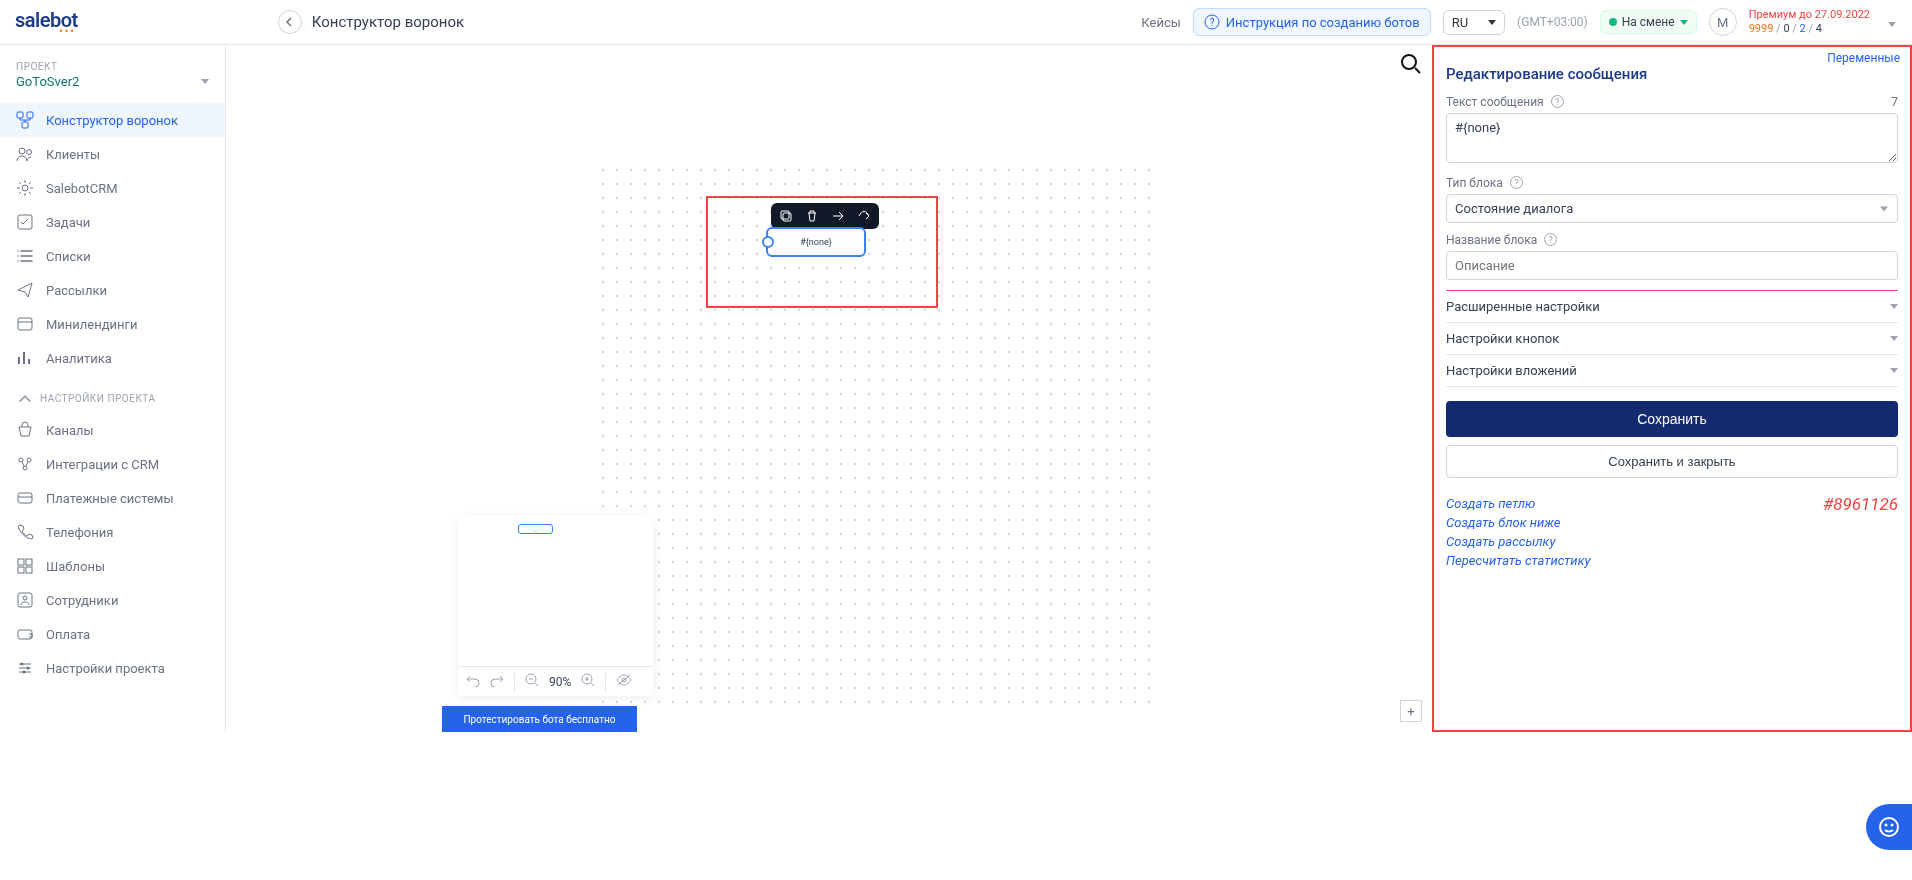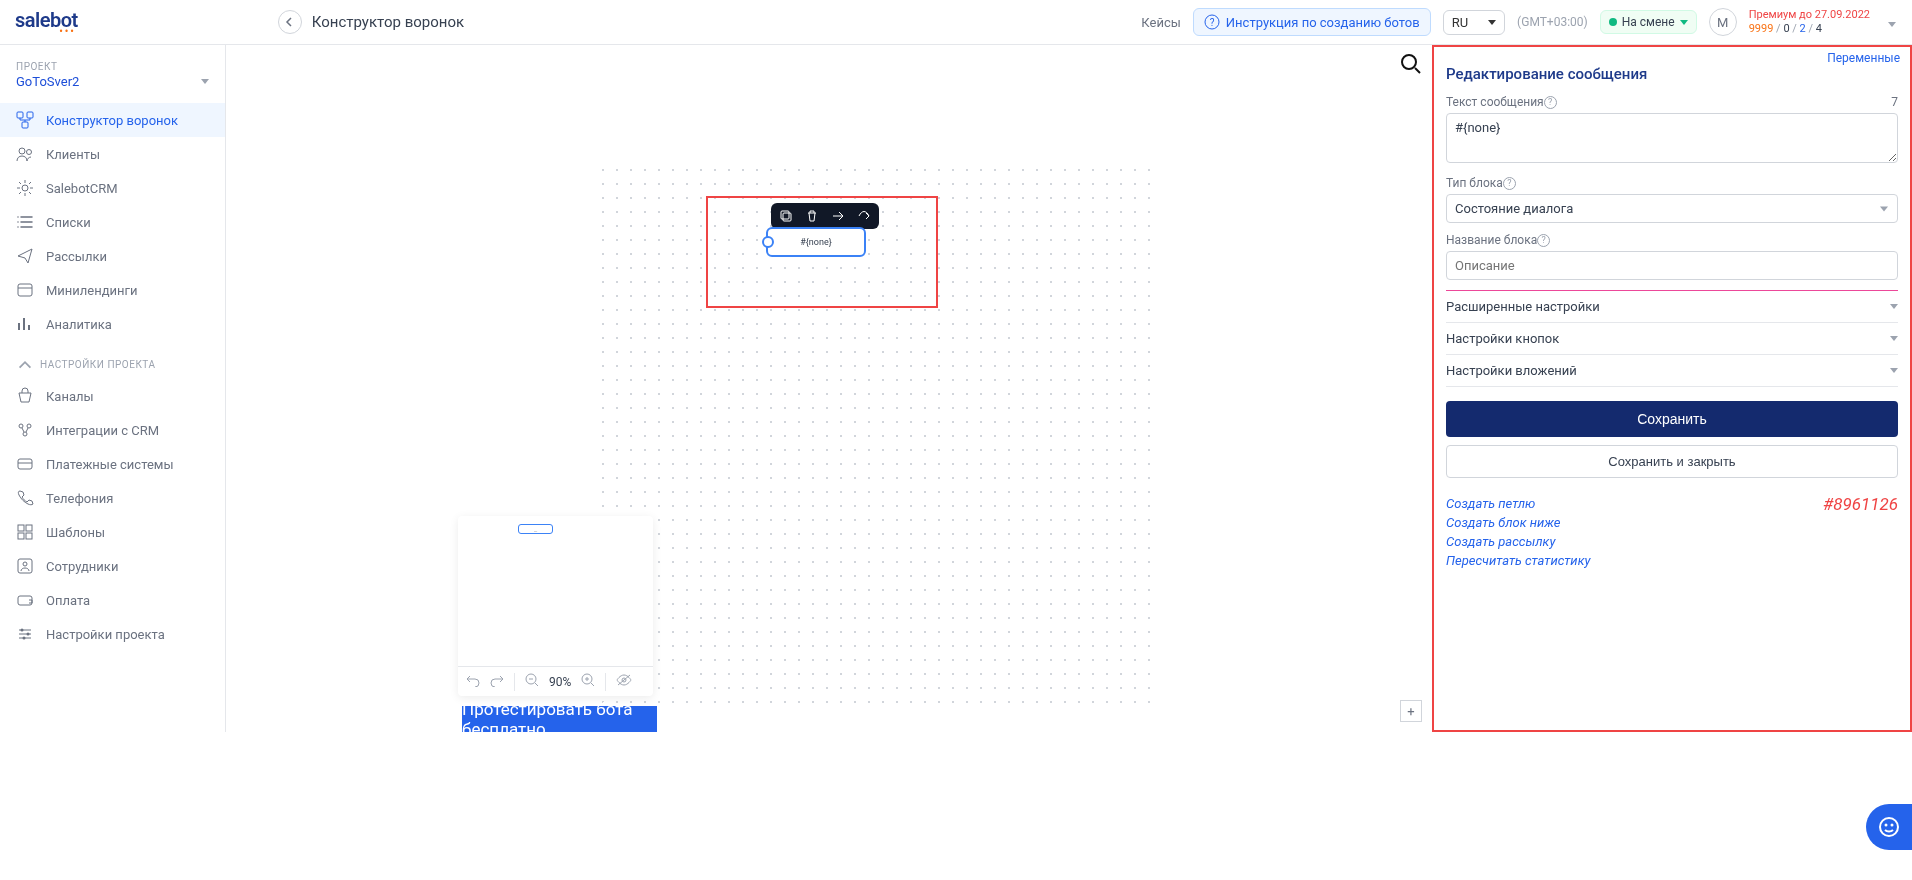--- a/index.html
+++ b/index.html
@@ -23,21 +23,21 @@
 .avatar { width: 28px; height: 28px; border: 1px solid #d1d5db; border-radius: 50%; display: flex; align-items: center; justify-content: center; color: #6b7280; }
 .premium { display: flex; flex-direction: column; font-size: 11px; line-height: 1.3; }
 .premium-top { color: #ef4444; }
 .premium-bot .n-o { color: #f97316; } .premium-bot .sep { color: #9ca3af; } .premium-bot .n-b { color: #2563eb; } .premium-bot .n-g { color: #374151; }
 .hdr-caret { color: #9ca3af; cursor: pointer; padding: 0 6px; }
 
 
 .body { flex: 1; display: flex; min-height: 0; }
 .sidebar { width: 226px; border-right: 1px solid #e5e7eb; padding-top: 16px; overflow-y: auto; }
 .proj-label { font-size: 10px; color: #9ca3af; padding: 0 16px; letter-spacing: 0.5px; text-transform: uppercase; }
-.proj-name { font-size: 13px; color: #1d4ed8; padding: 2px 16px 14px; display: flex; align-items: center; justify-content: space-between; cursor: pointer; }
+.proj-name { font-size: 13px; color: #0f766e; padding: 2px 16px 14px; display: flex; align-items: center; justify-content: space-between; cursor: pointer; }
 .nav { list-style: none; }
 .nav li { display: flex; align-items: center; gap: 12px; padding: 8px 16px; color: #6b7280; cursor: pointer; font-size: 13px; }
 .nav li.active { background: #eff6ff; color: #2563eb; }
 .nav li svg, .nav li .ico { width: 18px; height: 18px; flex-shrink: 0; }
 .nav .section { font-size: 10px; color: #9ca3af; padding: 14px 16px 6px; letter-spacing: 0.5px; display: flex; align-items: center; gap: 6px; text-transform: uppercase; }
 
 
 .canvas-wrap { flex: 1; position: relative; background: #fff; }
 .dot-grid { position: absolute; left: 370px; top: 118px; width: 560px; height: 550px;
   background-image: radial-gradient(#d1d5db 1px, transparent 1px);
@@ -47,28 +47,28 @@
 .node-toolbar span { cursor: pointer; display: flex; align-items: center; }
 .node { position: absolute; left: 540px; top: 182px; width: 100px; height: 30px; background: #fff; border: 2px solid #3b82f6; border-radius: 6px; display: flex; align-items: center; justify-content: center; font-size: 9px; color: #374151; }
 .node::before { content: ""; position: absolute; left: -6px; top: 50%; transform: translateY(-50%); width: 8px; height: 8px; border-radius: 50%; background: #fff; border: 2px solid #3b82f6; }
 .search-ico { position: absolute; right: 10px; top: 8px; cursor: pointer; color: #111; }
 
 .minimap { position: absolute; left: 232px; bottom: 36px; width: 195px; height: 180px; background: #fff; box-shadow: 0 2px 10px rgba(0,0,0,0.08); border-radius: 4px; }
 .mm-node { position: absolute; left: 60px; top: 8px; width: 35px; height: 10px; border: 1px solid #3b82f6; border-radius: 3px; display: flex; align-items: center; justify-content: center; font-size: 6px; color: #6b7280; }
 .mm-tools { position: absolute; bottom: 0; left: 0; right: 0; height: 30px; border-top: 1px solid #e5e7eb; display: flex; align-items: center; padding: 0 8px; gap: 10px; color: #9ca3af; }
 .mm-tools .zoom { color: #374151; font-size: 12px; }
 .mm-tools .vr { width: 1px; height: 18px; background: #e5e7eb; }
-.test-bar { position: absolute; left: 236px; bottom: 0; width: 195px; height: 26px; background: #2563eb; color: #fff; font-size: 17px; display: flex; align-items: center; justify-content: center; cursor: pointer; }
+.test-bar { position: absolute; left: 216px; bottom: 0; width: 195px; height: 26px; background: #2563eb; color: #fff; font-size: 10px; display: flex; align-items: center; justify-content: center; cursor: pointer; }
 .add-btn { position: absolute; right: 10px; bottom: 10px; width: 22px; height: 22px; border: 1px solid #d1d5db; background: #fff; display: flex; align-items: center; justify-content: center; color: #6b7280; cursor: pointer; }
 
 
 .panel { width: 480px; border: 2px solid #ef4444; padding: 10px 12px; position: relative; overflow-y: auto; }
 .vars-link { position: absolute; right: 10px; top: 4px; color: #2563eb; font-size: 12px; cursor: pointer; }
 .panel h3 { font-size: 15px; font-weight: 500; color: #1e3a8a; margin: 8px 0 12px; }
-.fld-label { font-size: 12px; color: #6b7280; margin-bottom: 4px; display: flex; align-items: center; gap: 0; }
+.fld-label { font-size: 12px; color: #6b7280; margin-bottom: 4px; display: flex; gap: 7px; }
 .fld-label .cnt { margin-left: auto; color: #6b7280; }
 .help-q { width: 13px; height: 13px; border: 1px solid #9ca3af; border-radius: 50%; font-size: 9px; display: inline-flex; align-items: center; justify-content: center; color: #9ca3af; }
 textarea.inp, .inp { width: 100%; border: 1px solid #d1d5db; border-radius: 4px; padding: 6px 8px; font-size: 13px; font-family: inherit; resize: vertical; color: #374151; }
 textarea.inp { height: 50px; }
 .sel { position: relative; }
 .sel::after { content: ""; position: absolute; right: 10px; top: 50%; width: 0; height: 0; border-left: 4px solid transparent; border-right: 4px solid transparent; border-top: 5px solid #9ca3af; transform: translateY(-50%); }
 .fld { margin-bottom: 10px; }
 .accordion { border-top: 1px solid #ec4899; border-bottom: 1px solid #e5e7eb; padding: 8px 0; font-size: 13px; color: #374151; cursor: pointer; display: flex; align-items: center; }
 .accordion::after { content: ""; margin-left: auto; width: 0; height: 0; border-left: 4px solid transparent; border-right: 4px solid transparent; border-top: 5px solid #9ca3af; }
 .accordion + .accordion { border-top: none; }
@@ -157,20 +157,27 @@
           </li>
         <li>
             <svg viewBox="0 0 18 18">
               <circle cx="9" cy="9" r="3" stroke="currentColor" fill="none"></circle>
               <path d="M9 1v3M9 14v3M1 9h3M14 9h3M3 3l2 2M13 13l2 2M15 3l-2 2M5 13l-2 2" stroke="currentColor"></path>
             </svg>
             <span>SalebotCRM</span>
           </li>
         <li>
             <svg viewBox="0 0 18 18">
+              <rect x="2" y="2" width="14" height="14" rx="2" stroke="currentColor" fill="none"></rect>
+              <path d="M5 9l2 2 5-5" stroke="currentColor" fill="none"></path>
+            </svg>
+            <span>Задачи</span>
+          </li>
+        <li>
+            <svg viewBox="0 0 18 18">
               <path d="M5 4h11M5 9h11M5 14h11M2 4h0M2 9h0M2 14h0" stroke="currentColor" stroke-width="1.5" stroke-linecap="round"></path>
             </svg>
             <span>Списки</span>
           </li>
         <li>
             <svg viewBox="0 0 18 18">
               <path d="M2 9l14-7-4 14-3-5-7-2z" stroke="currentColor" fill="none"></path>
             </svg>
             <span>Рассылки</span>
           </li>

